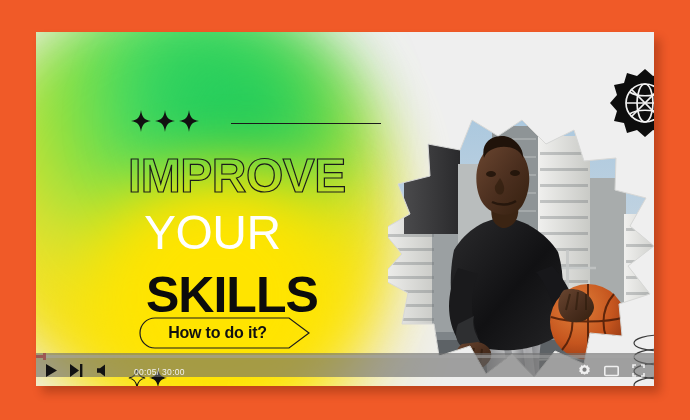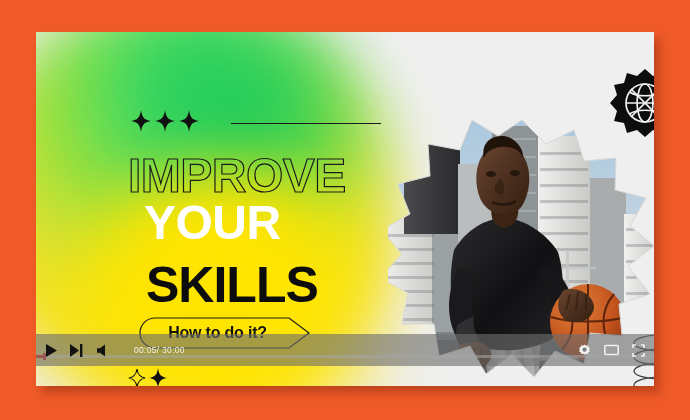--- a/index.html
+++ b/index.html
@@ -53,22 +53,22 @@
   
   .headline{position:absolute;left:92px;top:122px;line-height:.93;}
   .h-improve{
     font-size:48px;font-weight:700;letter-spacing:-0.5px;
     color:transparent;
     -webkit-text-stroke:1.2px #1b1b1b;
     font-family:"Liberation Sans", sans-serif;
     display:block;
   }
   .h-your{
-    font-size:48px;font-weight:700;letter-spacing:-0.5px;color:#ffffff;
-    display:block;margin-top:2px;margin-left:16px;
+    font-size:48px;font-weight:400;letter-spacing:-0.5px;color:#ffffff;
+    display:block;margin-top:12px;margin-left:16px;
   }
   .h-skills{
     font-size:50px;font-weight:700;letter-spacing:-1px;color:#0c0c0c;
     display:block;margin-top:17px;margin-left:18px;
   }
 
   
   .cta{
     position:absolute;left:103px;top:285px;height:32px;
     display:flex;align-items:flex-end;
@@ -102,24 +102,24 @@
   
   .progress-track{
     position:absolute;left:36px;bottom:28px;width:618px;height:3px;
     background:rgba(255,255,255,0.55);
   }
   .progress-fill{position:absolute;left:0;top:0;height:3px;width:9px;background:#E8342A;}
   .progress-knob{
     position:absolute;left:7px;top:-2px;width:3px;height:7px;background:#E8342A;
   }
   .controls{
-    position:absolute;left:36px;bottom:20px;width:618px;height:24px;
+    position:absolute;left:36px;bottom:9px;width:618px;height:24px;
     background:rgba(110,110,110,0.62);
-    display:flex;align-items:center;
-    box-sizing:border-box;padding:16px 9px;
+    display:flex;align-items:flex-end;
+    box-sizing:border-box;padding:0 9px;
   }
   .ctrl{display:flex;align-items:center;justify-content:center;margin-right:13px;}
   .ctrl svg{display:block;}
   .time{
     font-size:8.5px;color:#f2f2f2;letter-spacing:.3px;margin-left:12px;
     font-family:"Liberation Sans", sans-serif;white-space:nowrap;
   }
   .spacer{flex:1;}
   .ctrl-r{display:flex;align-items:center;justify-content:center;margin-left:13px;}
 </style>

